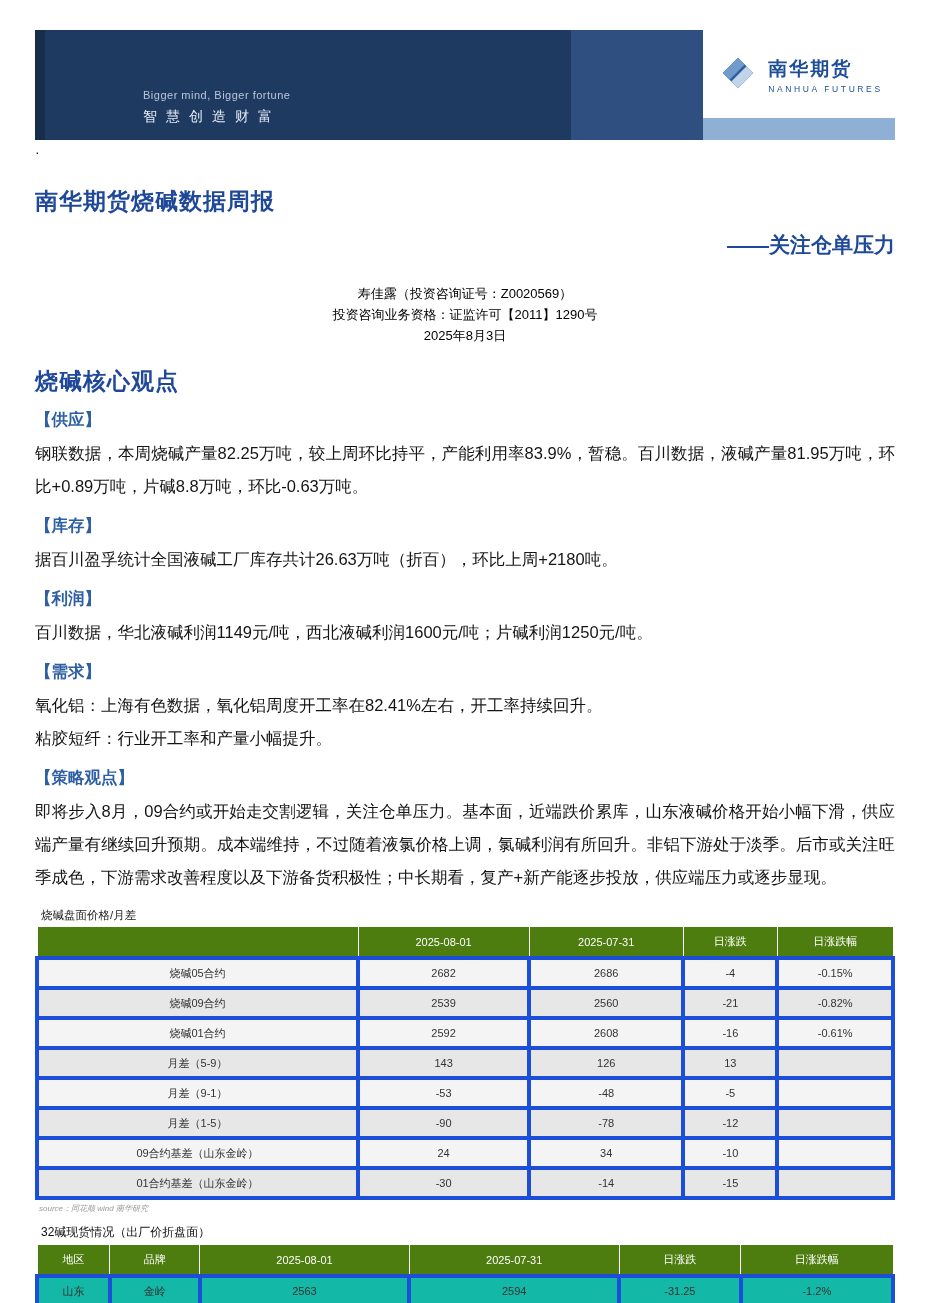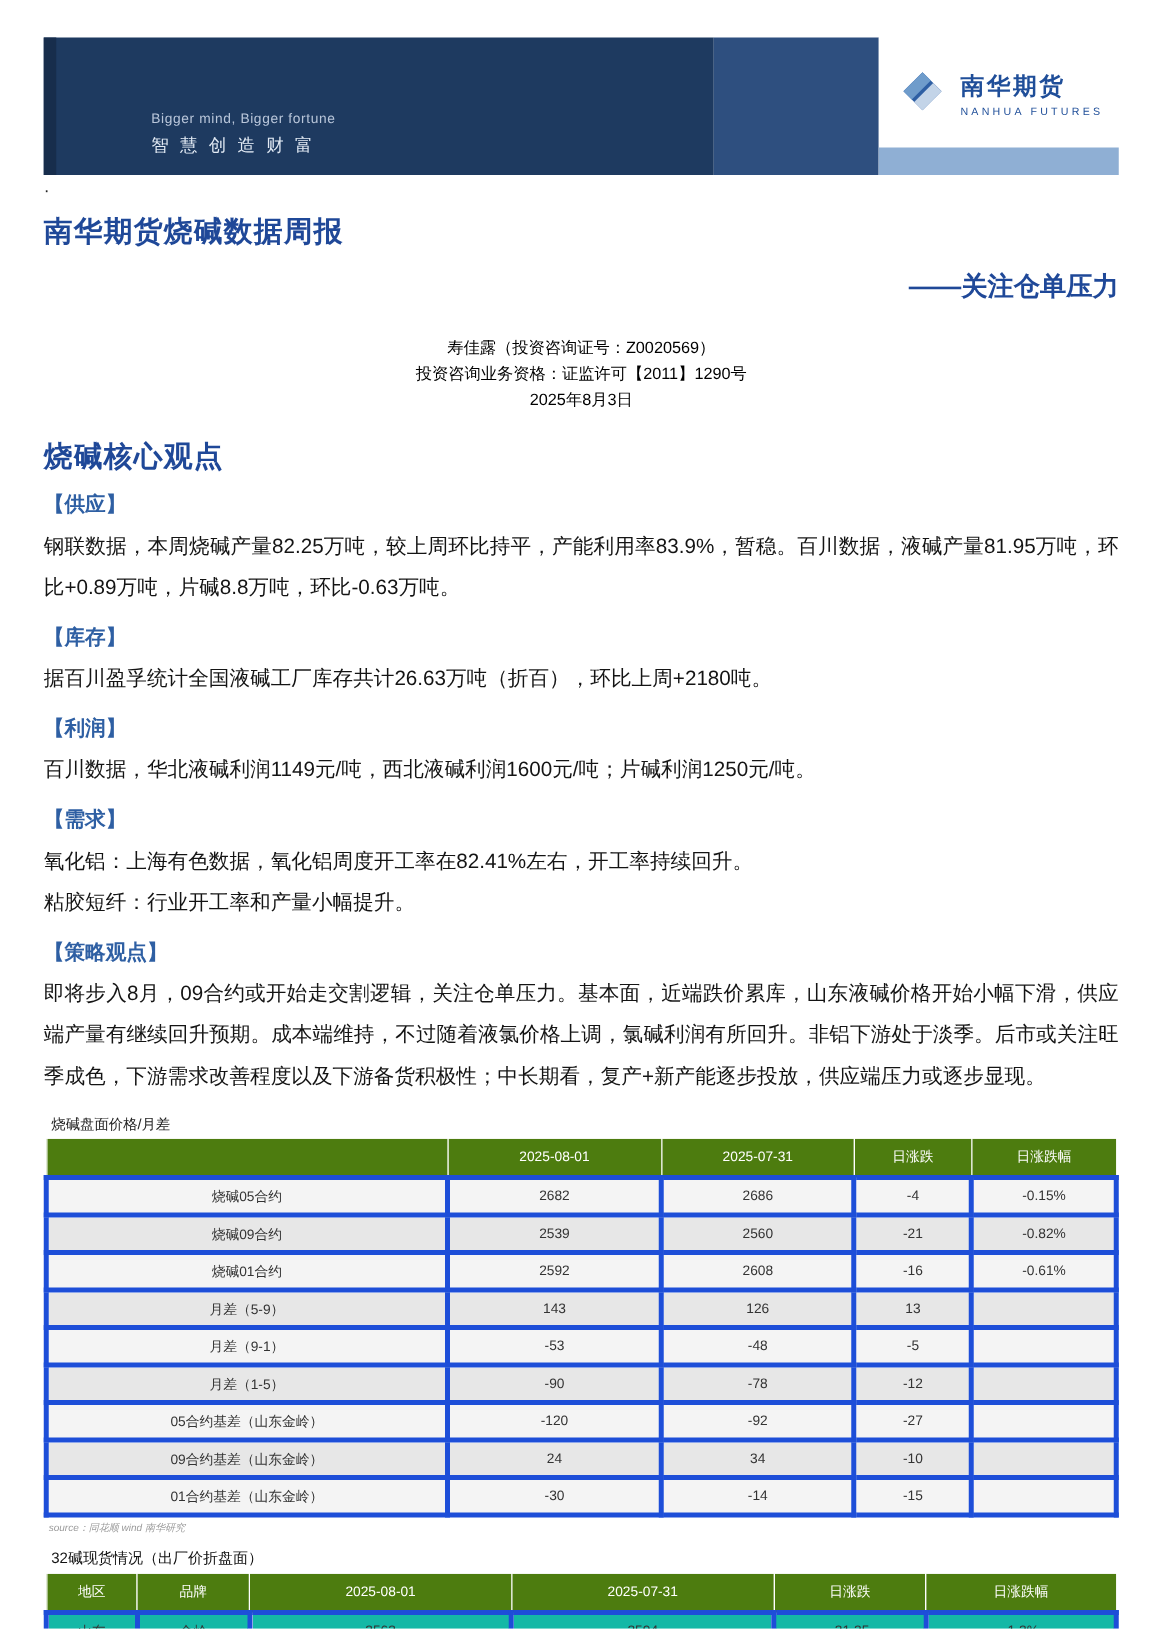--- a/index.html
+++ b/index.html
@@ -4,36 +4,36 @@
 <style>
   * { margin:0; padding:0; box-sizing:border-box; }
   html,body { background:#ffffff; }
   body { font-family:"Liberation Sans","DejaVu Sans",sans-serif; color:#1a1a1a; }
   .page { width:930px; height:1303px; background:#ffffff; overflow:hidden; position:relative; }
 
   
   .banner { margin:30px 35px 0 35px; height:110px; display:flex; }
   .banner-left {
     flex:1; background:#1e3a60; display:flex; flex-direction:column;
-    justify-content:flex-end; padding:0 0 14px 76px; border-left:10px solid #172d4c;
+    justify-content:flex-end; padding:0 0 14px 98px; border-left:10px solid #172d4c;
   }
   .slogan-en { font-size:11px; color:#b9c6da; letter-spacing:0.5px; }
   .slogan-cn { font-size:14px; color:#e3ebf5; letter-spacing:9px; margin-top:7px; }
   .banner-mid { width:132px; background:#2e4f7f; }
   .banner-logo { width:192px; background:#ffffff; position:relative; display:flex; align-items:center; justify-content:center; }
   .logo-row { display:flex; align-items:center; gap:7px; margin-bottom:20px;justify-content:space-between; }
   .logo-text { display:flex; flex-direction:column; }
   .logo-cn { font-size:19px; font-weight:bold; color:#1f4e99; letter-spacing:2px; }
   .logo-en { font-size:8.5px; color:#1f4e99; letter-spacing:2.6px; margin-top:2px; }
   .logo-strip { position:absolute; left:0; right:0; bottom:0; height:22px; background:#8fafd4; }
 
   
   .content { padding:0 35px; }
   .stray-dot { margin-top:4px; font-size:14px; color:#222; height:18px; }
-  .report-title { margin-top:8px; font-size:23px; font-weight:bold; color:#1f4898; letter-spacing:1px; }
+  .report-title { margin-top:24px; font-size:23px; font-weight:bold; color:#1f4898; letter-spacing:1px; }
   .report-subtitle { margin-top:14px; font-size:21px; font-weight:bold; color:#1f4898; text-align:right; }
   .author-block { margin-top:24px; font-size:13px; line-height:1.62; color:#000;text-align:center; }
   .core-heading { margin-top:20px; font-size:23px; font-weight:bold; color:#1f4898; letter-spacing:1px; }
 
   .sec-label { margin-top:12px; font-size:16.5px; font-weight:bold; color:#2e5fa3; }
   .body-text { margin-top:6px; font-size:16.5px; line-height:2.0; text-align:justify; color:#141414; }
   .body-text + .body-text { margin-top:0; }
 
   
   .tbl-title { margin-top:14px; font-size:11.5px; color:#222; padding-left:6px; }
@@ -180,27 +180,20 @@
             <td></td>
           </tr>
           <tr>
             <td>月差（1-5）</td>
             <td>-90</td>
             <td>-78</td>
             <td>-12</td>
             <td></td>
           </tr>
           <tr>
-            <td>05合约基差（山东金岭）</td>
-            <td>-120</td>
-            <td>-92</td>
-            <td>-27</td>
-            <td></td>
-          </tr>
-          <tr>
             <td>09合约基差（山东金岭）</td>
             <td>24</td>
             <td>34</td>
             <td>-10</td>
             <td></td>
           </tr>
           <tr>
             <td>01合约基差（山东金岭）</td>
             <td>-30</td>
             <td>-14</td>

